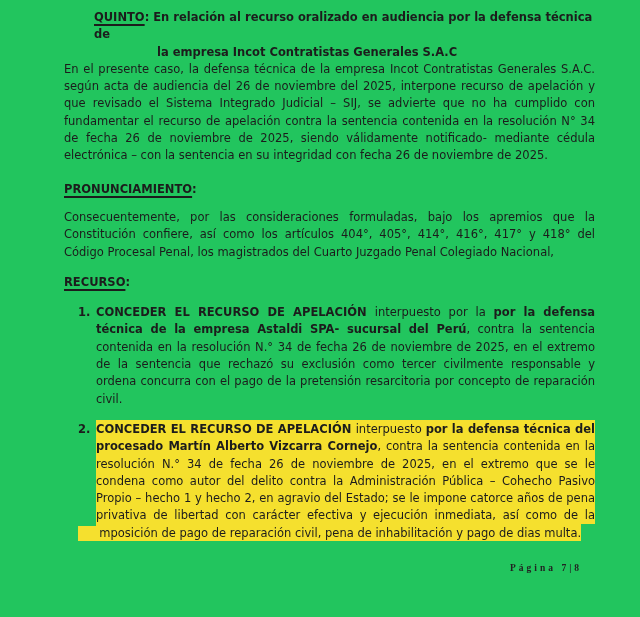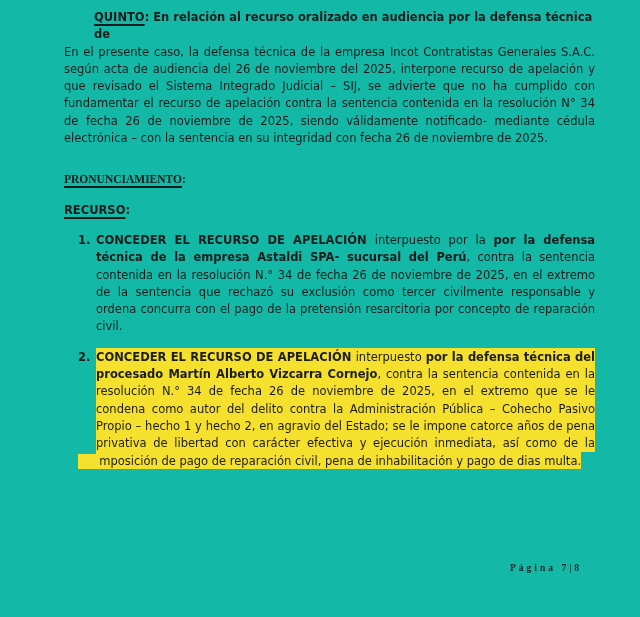--- a/index.html
+++ b/index.html
@@ -1,20 +1,20 @@
 <!DOCTYPE html>
 <html style="--hl: #F5E02E;"><head>
 <meta charset="utf-8">
 <style>
   html, body { margin: 0; padding: 0; background: #ffffff; }
   .page {
     position: relative;
     width: 640px;
     height: 617px;
-    background: #14b8a6;
+    background: #22c55e;
     font-family: "DejaVu Sans", "Liberation Sans", sans-serif;
     font-size: 11.5px;
     line-height: 17.3px;
     color: #1c1c1c;
     overflow: hidden;
     box-sizing: border-box;
     padding: 9px 45px 0 64px;
   }
   .b { font-weight: 700; }
   .u {
@@ -24,21 +24,21 @@
     text-underline-offset: 2.5px;
   }
   .section-title { font-weight: 700; }
   .title-line1 { padding-left: 30px; }
   .title-line2 { padding-left: 93px; }
   .para {
     text-align: justify;
     margin: 0;
   }
   .para-1 { }
-  .sub-heading { margin-top: 24px; font-family: Liberation Serif, serif; }
+  .sub-heading { margin-top: 16px; }
   .para-2 { margin-top: 11px; }
   .resuelve-heading { margin-top: 13px; }
   .item {
     display: flex;
     padding-left: 14px;
     margin-top: 13px;
     position: relative;
   }
   .item-num {
     flex: none;
@@ -75,27 +75,29 @@
   }
 </style>
 </head>
 <body>
 
 <div class="page" style="color: rgb(28, 28, 28);">
 
   <div class="section-title title-line1">
     <span class="u">QUINTO</span><span>: En relación al recurso  oralizado en audiencia por la defensa técnica de</span>
   </div>
+  <div class="section-title title-line2">la empresa Incot Contratistas Generales S.A.C</div>
 
   <p class="para para-1">En el presente caso, la defensa técnica de la empresa Incot Contratistas Generales S.A.C. según acta de audiencia del 26 de noviembre del 2025, interpone recurso de apelación  y que revisado el Sistema Integrado Judicial – SIJ, se advierte que no ha cumplido con fundamentar el  recurso de apelación contra la  sentencia contenida en la resolución N° 34 de fecha 26 de noviembre de 2025, siendo válidamente notificado- mediante cédula electrónica – con la sentencia en su integridad con fecha 26 de noviembre de 2025.</p>
 
   <div class="section-title sub-heading">
     <span class="u">PRONUNCIAMIENTO</span><span>:</span>
   </div>
 
+  <p class="para para-2">Consecuentemente, por las consideraciones formuladas, bajo los apremios que la Constitución confiere, así como los artículos 404°, 405°, 414°, 416°, 417° y 418° del Código Procesal Penal, los magistrados del Cuarto Juzgado Penal Colegiado Nacional,</p>
 
   <div class="section-title resuelve-heading">
     <span class="u">RECURSO</span><span>:</span>
   </div>
 
   <div class="item">
     <div class="item-num">1.</div>
     <div class="item-body"><span class="b">CONCEDER EL RECURSO DE APELACIÓN </span><span>interpuesto por la </span><span class="b">por la defensa técnica de la empresa Astaldi SPA- sucursal del Perú</span><span>, contra la sentencia contenida en la resolución N.° 34 de fecha 26 de noviembre de 2025, en el extremo de la sentencia que rechazó su exclusión como tercer civilmente responsable y ordena concurra con el pago de la pretensión resarcitoria por concepto de reparación civil.</span></div>
   </div>
 

